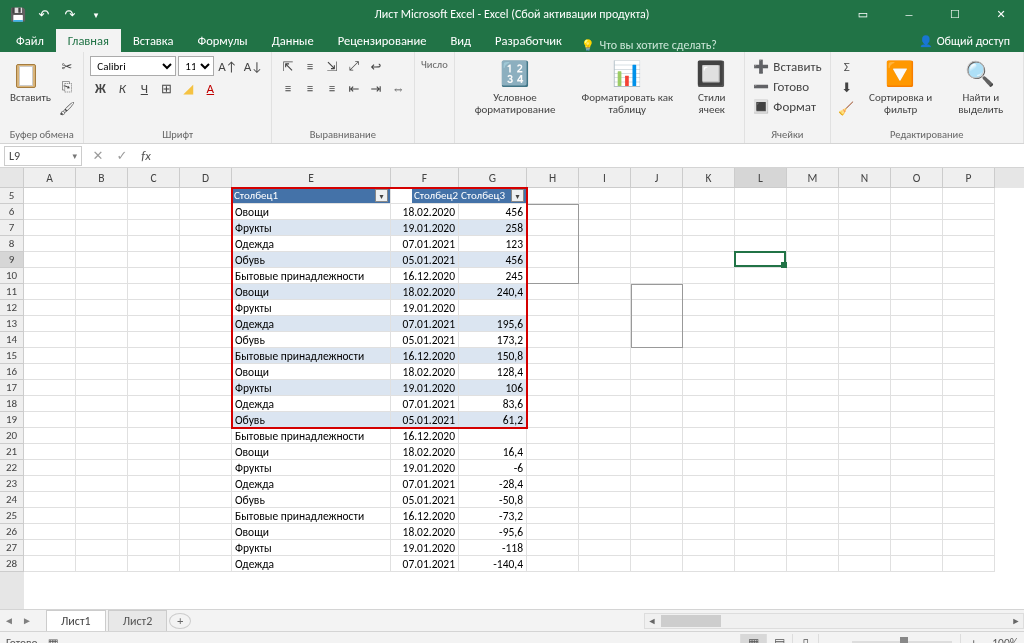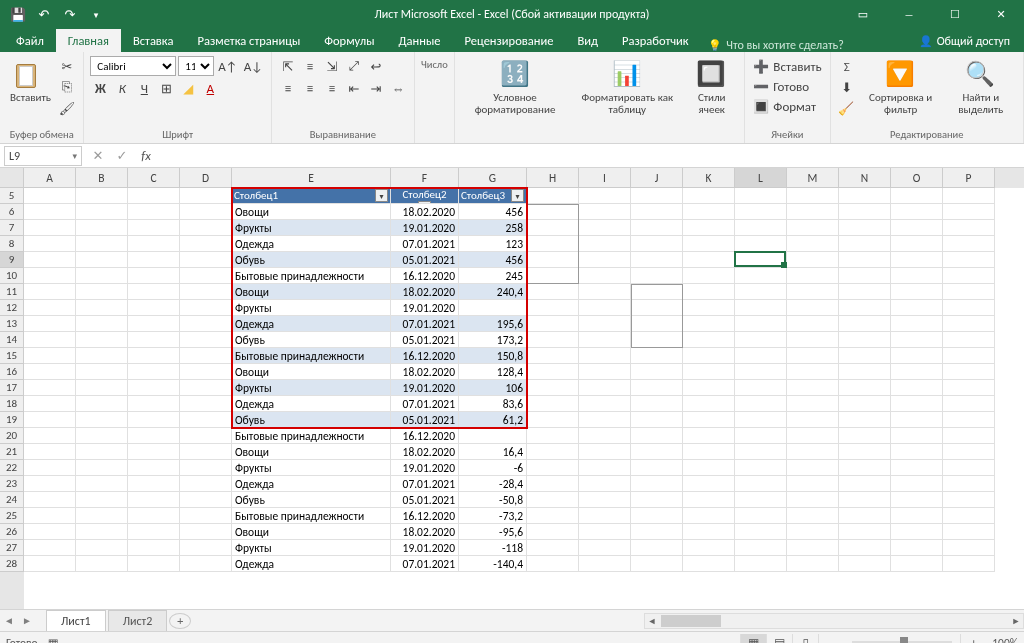--- a/index.html
+++ b/index.html
@@ -100,21 +100,20 @@
     <div>―</div>
     <div>☐</div>
     <div>✕</div>
   </div>
 </div>
 
 <div class="ribbontabs">
   <div class="tab">Файл</div>
   <div class="tab active">Главная</div>
   <div class="tab">Вставка</div>
-  <div class="tab">Разметка страницы</div>
   <div class="tab">Формулы</div>
   <div class="tab">Данные</div>
   <div class="tab">Рецензирование</div>
   <div class="tab">Вид</div>
   <div class="tab">Разработчик</div>
   <div class="tell">Что вы хотите сделать?</div>
   <div class="share">Общий доступ</div>
 </div>
 
 <div class="ribbon">
@@ -675,21 +674,21 @@
       <div class="cell" style="left: 659px; top: 368px; width: 52px;"></div>
       <div class="cell" style="left: 711px; top: 368px; width: 52px;"></div>
       <div class="cell" style="left: 763px; top: 368px; width: 52px;"></div>
       <div class="cell" style="left: 815px; top: 368px; width: 52px;"></div>
       <div class="cell" style="left: 867px; top: 368px; width: 52px;"></div>
       <div class="cell" style="left: 919px; top: 368px; width: 52px;"></div>
       <div class="cell tblhdr" style="left: 208px; top: 0px; width: 159px;">
         <span>Столбец1</span>
         <span class="fbtn2">▾</span>
       </div>
-      <div class="cell tblhdr" style="left: 367px; top: 0px; width: 68px; flex-direction: column;">
+      <div class="cell tblhdr" style="left: 388px; top: 0px; width: 68px;">
         <span>Столбец2</span>
         <span class="fbtn2">▾</span>
       </div>
       <div class="cell tblhdr" style="left: 435px; top: 0px; width: 68px;">
         <span>Столбец3</span>
         <span class="fbtn2">▾</span>
       </div>
       <div class="cell" style="left: 208px; top: 16px; width: 159px;">Овощи</div>
       <div class="cell r" style="left: 367px; top: 16px; width: 68px;">18.02.2020</div>
       <div class="cell r" style="left: 435px; top: 16px; width: 68px;">456</div>

